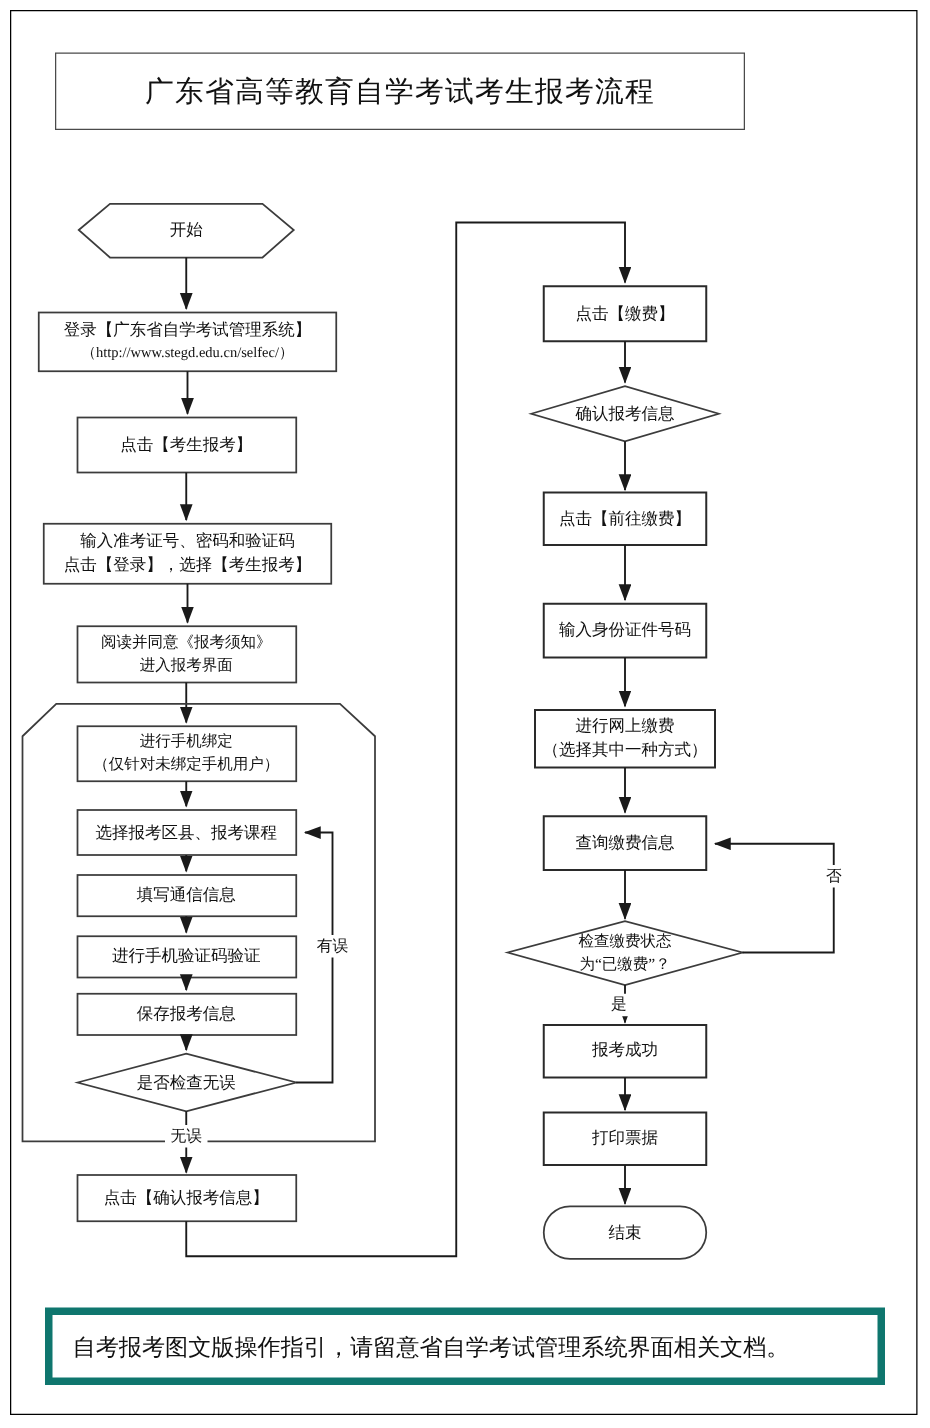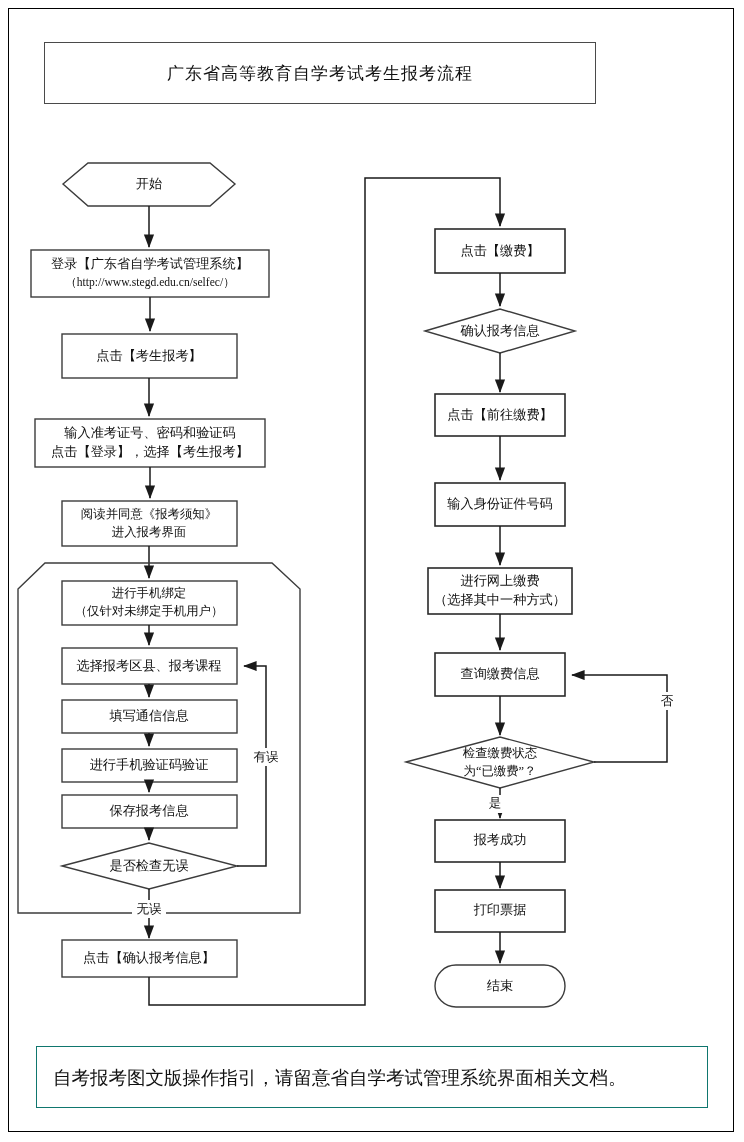--- a/index.html
+++ b/index.html
@@ -13,26 +13,26 @@
   .outer-frame{
     position:absolute;left:8px;top:8px;width:726px;height:1124px;
     border:1px solid #000;box-sizing:border-box;
   }
   .title-box{
     position:absolute;left:44px;top:42px;width:552px;height:62px;
     border:1px solid #4a4a4a;box-sizing:border-box;
     display:flex;align-items:center;justify-content:center;
   }
   .title-box span{
-    font-size:17px;letter-spacing:1px;color:#111;
+    font-size:23px;letter-spacing:1px;color:#111;
     font-family:"Liberation Serif","DejaVu Serif",serif;
   }
   .footer-box{
     position:absolute;left:36px;top:1046px;width:672px;height:62px;
-    border:1px solid #0f766e;box-sizing:border-box;
+    border:6px solid #0f766e;box-sizing:border-box;
     display:flex;align-items:center;
   }
   .footer-box span{
     font-size:18.5px;color:#111;padding-left:16px;
     font-family:"Liberation Serif","DejaVu Serif",serif;
   }
   svg#flow{position:absolute;left:0;top:0;width:744px;height:1142px;}
   svg#flow .shape{fill:#ffffff;stroke:#3c3c3c;stroke-width:1.4;}
   svg#flow .shape-dark{fill:#ffffff;stroke:#2a2a2a;stroke-width:1.6;}
   svg#flow .group-box{fill:none;stroke:#3c3c3c;stroke-width:1.4;}

